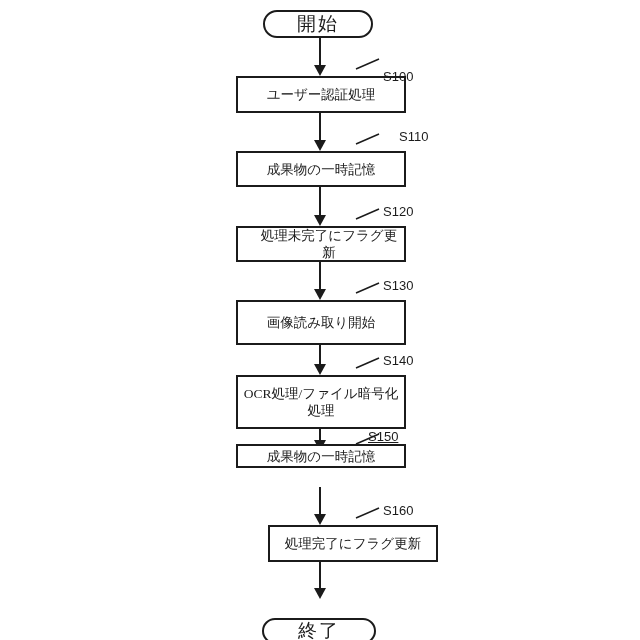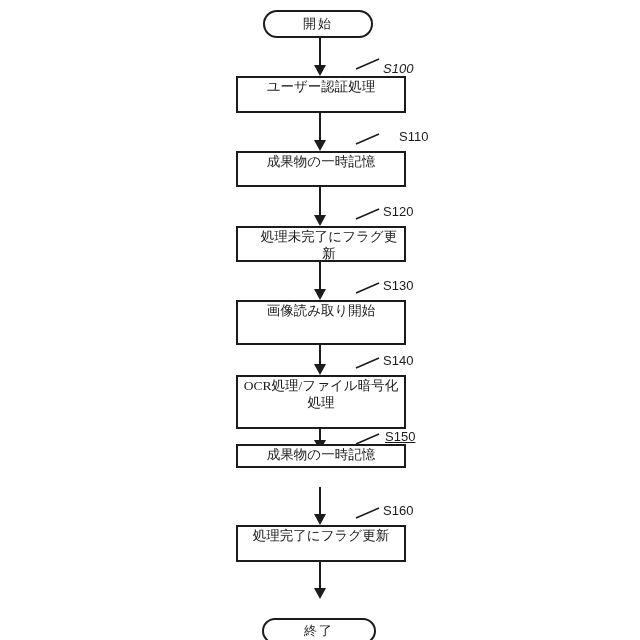--- a/index.html
+++ b/index.html
@@ -23,32 +23,33 @@
   }
   .terminal {
     position: absolute;
     box-sizing: border-box;
     border: 2px solid #1b1b1b;
     border-radius: 999px;
     background: #ffffff;
     display: flex;
     align-items: center;
     justify-content: center;
-    font-size: 13px;
+    font-size: 19px;
     color: #1b1b1b;
     letter-spacing: 2px;
   }
   .box {
     position: absolute;
     left: 236px;
     width: 170px;
     box-sizing: border-box;
     border: 2px solid #1b1b1b;
     background: #ffffff;
     display: flex;
+    align-items: center;
     justify-content: center;
     text-align: center;
     font-size: 13.5px;
     line-height: 17px;
     color: #1b1b1b;
     padding: 0 4px;
   }
   .sid {
     position: absolute;
     font-size: 13px;
@@ -94,21 +95,21 @@
     </g>
   </svg>
 
   <div class="terminal" style="left:263px; top:10px; width:110px; height:28px;">
     <span>開始</span>
   </div>
 
   <div class="box" style="top:76px; height:37px;">
     <span>ユーザー認証処理</span>
   </div>
-  <div class="sid" style="left:383px; top:62px;font-style:italic;">S100</div>
+  <div class="sid" style="left:383px; top:70px;">S100</div>
 
   <div class="box" style="top:151px; height:36px;">
     <span>成果物の一時記憶</span>
   </div>
   <div class="sid" style="left:399px; top:130px;">S110</div>
 
   <div class="box" style="top:226px; height:36px;padding-left:20px;">
     <span>処理未完了にフラグ更新</span>
   </div>
   <div class="sid" style="left:383px; top:205px;">S120</div>
@@ -119,23 +120,23 @@
   <div class="sid" style="left:383px; top:279px;">S130</div>
 
   <div class="box" style="top:375px; height:54px;font-family:Liberation Serif, serif;">
     <span>OCR処理/ファイル暗号化処理</span>
   </div>
   <div class="sid" style="left:383px; top:354px;">S140</div>
 
   <div class="box" style="top:444px; height:24px;">
     <span>成果物の一時記憶</span>
   </div>
-  <div class="sid" style="left:385px; top:430px;text-decoration:underline;">S150</div>
+  <div class="sid" style="left:368px; top:430px;text-decoration:underline;">S150</div>
 
-  <div class="box" style="top:525px; height:37px;">
+  <div class="box" style="top:525px; height:37px;margin-left:32px;">
     <span>処理完了にフラグ更新</span>
   </div>
   <div class="sid" style="left:383px; top:504px;">S160</div>
 
   <div class="terminal" style="left:262px; top:618px; width:114px; height:26px;">
     <span>終了</span>
   </div>
 
 </div>
 

